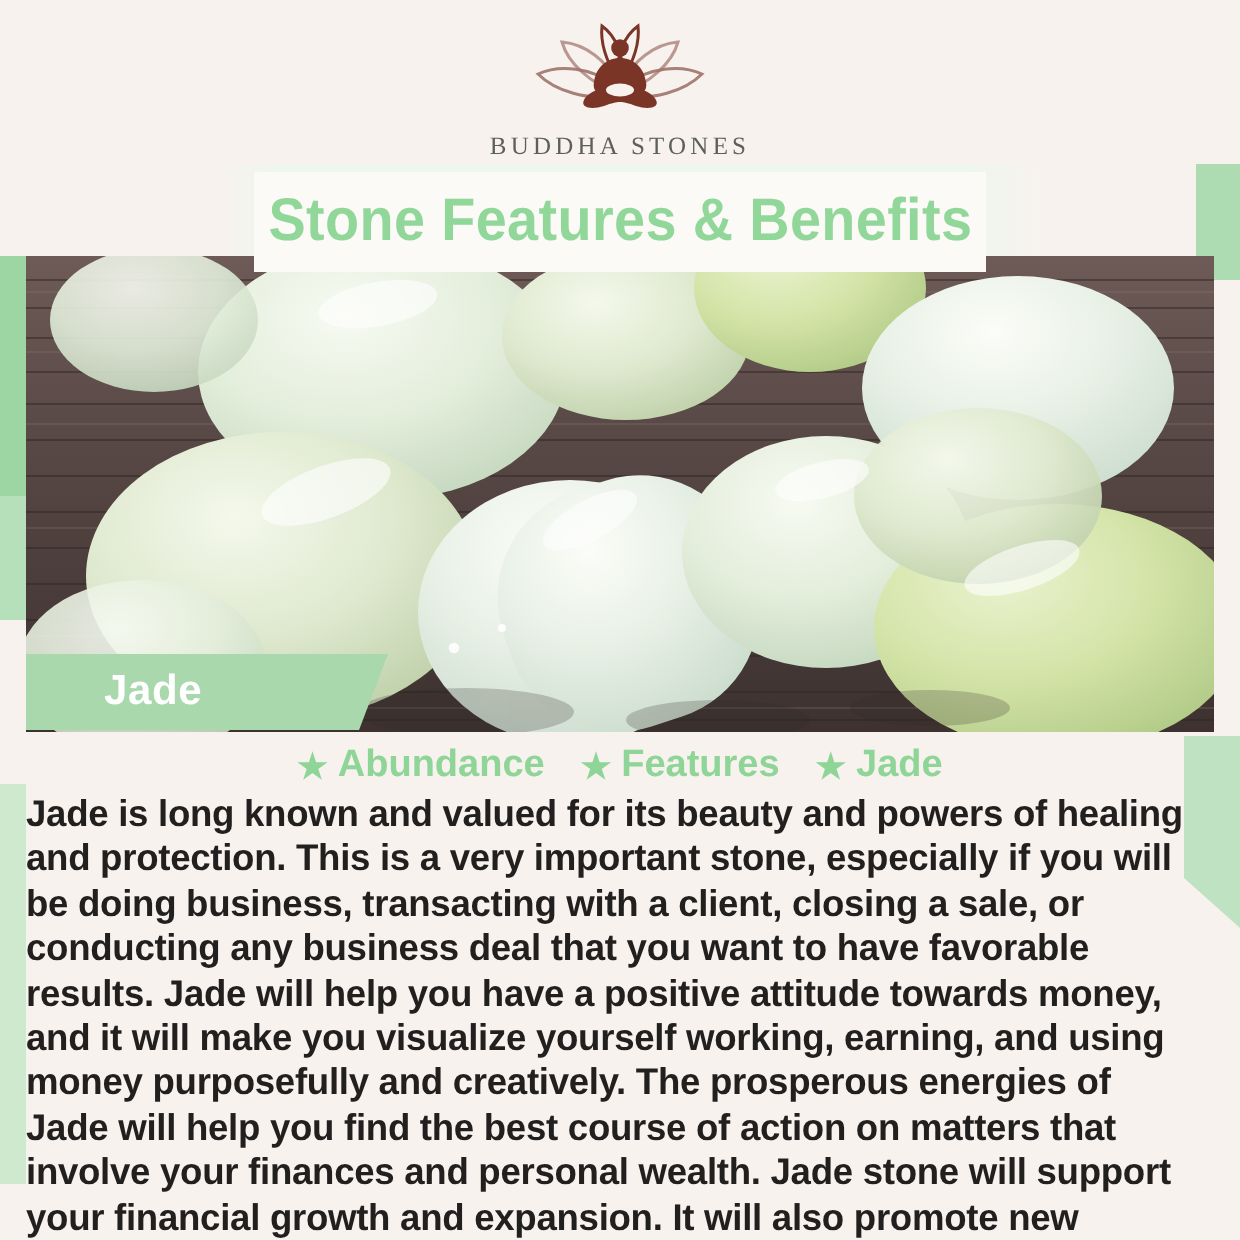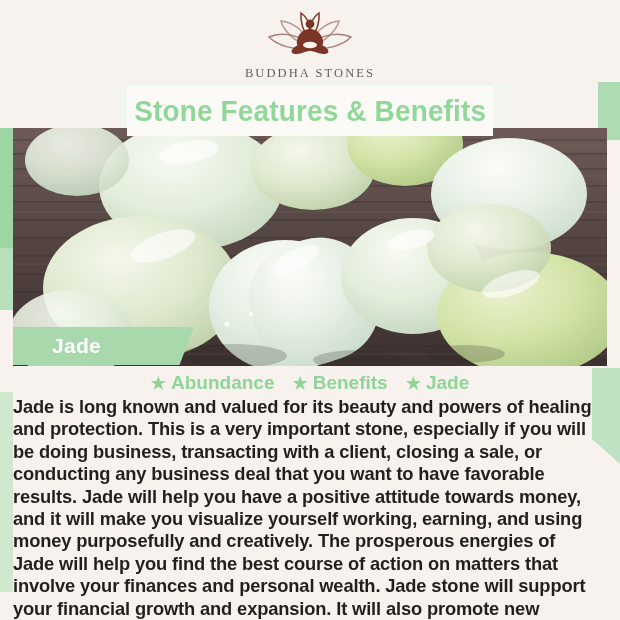--- a/index.html
+++ b/index.html
@@ -300,21 +300,21 @@
     <span id="stone-name">Jade</span>
   </div>
 
   <div id="benefits">
     <div class="benefit">
       <span class="star">★</span>
       <span>Abundance</span>
     </div>
     <div class="benefit">
       <span class="star">★</span>
-      <span>Benefits</span>
+      <span>Features</span>
     </div>
     <div class="benefit">
       <span class="star">★</span>
       <span>Jade</span>
     </div>
   </div>
 
   <p id="body-copy">Jade is long known and valued for its beauty and powers of healing and protection. This is a very important stone, especially if you will be doing business, transacting with a client, closing a sale, or conducting any business deal that you want to have favorable results. Jade will help you have a positive attitude towards money, and it will make you visualize yourself working, earning, and using money purposefully and creatively. The prosperous energies of Jade will help you find the best course of action on matters that involve your finances and personal wealth. Jade stone will support your financial growth and expansion. It will also promote new beginnings and give you the guidance that you need to be successful and wealthy!</p>
 
 </div>

